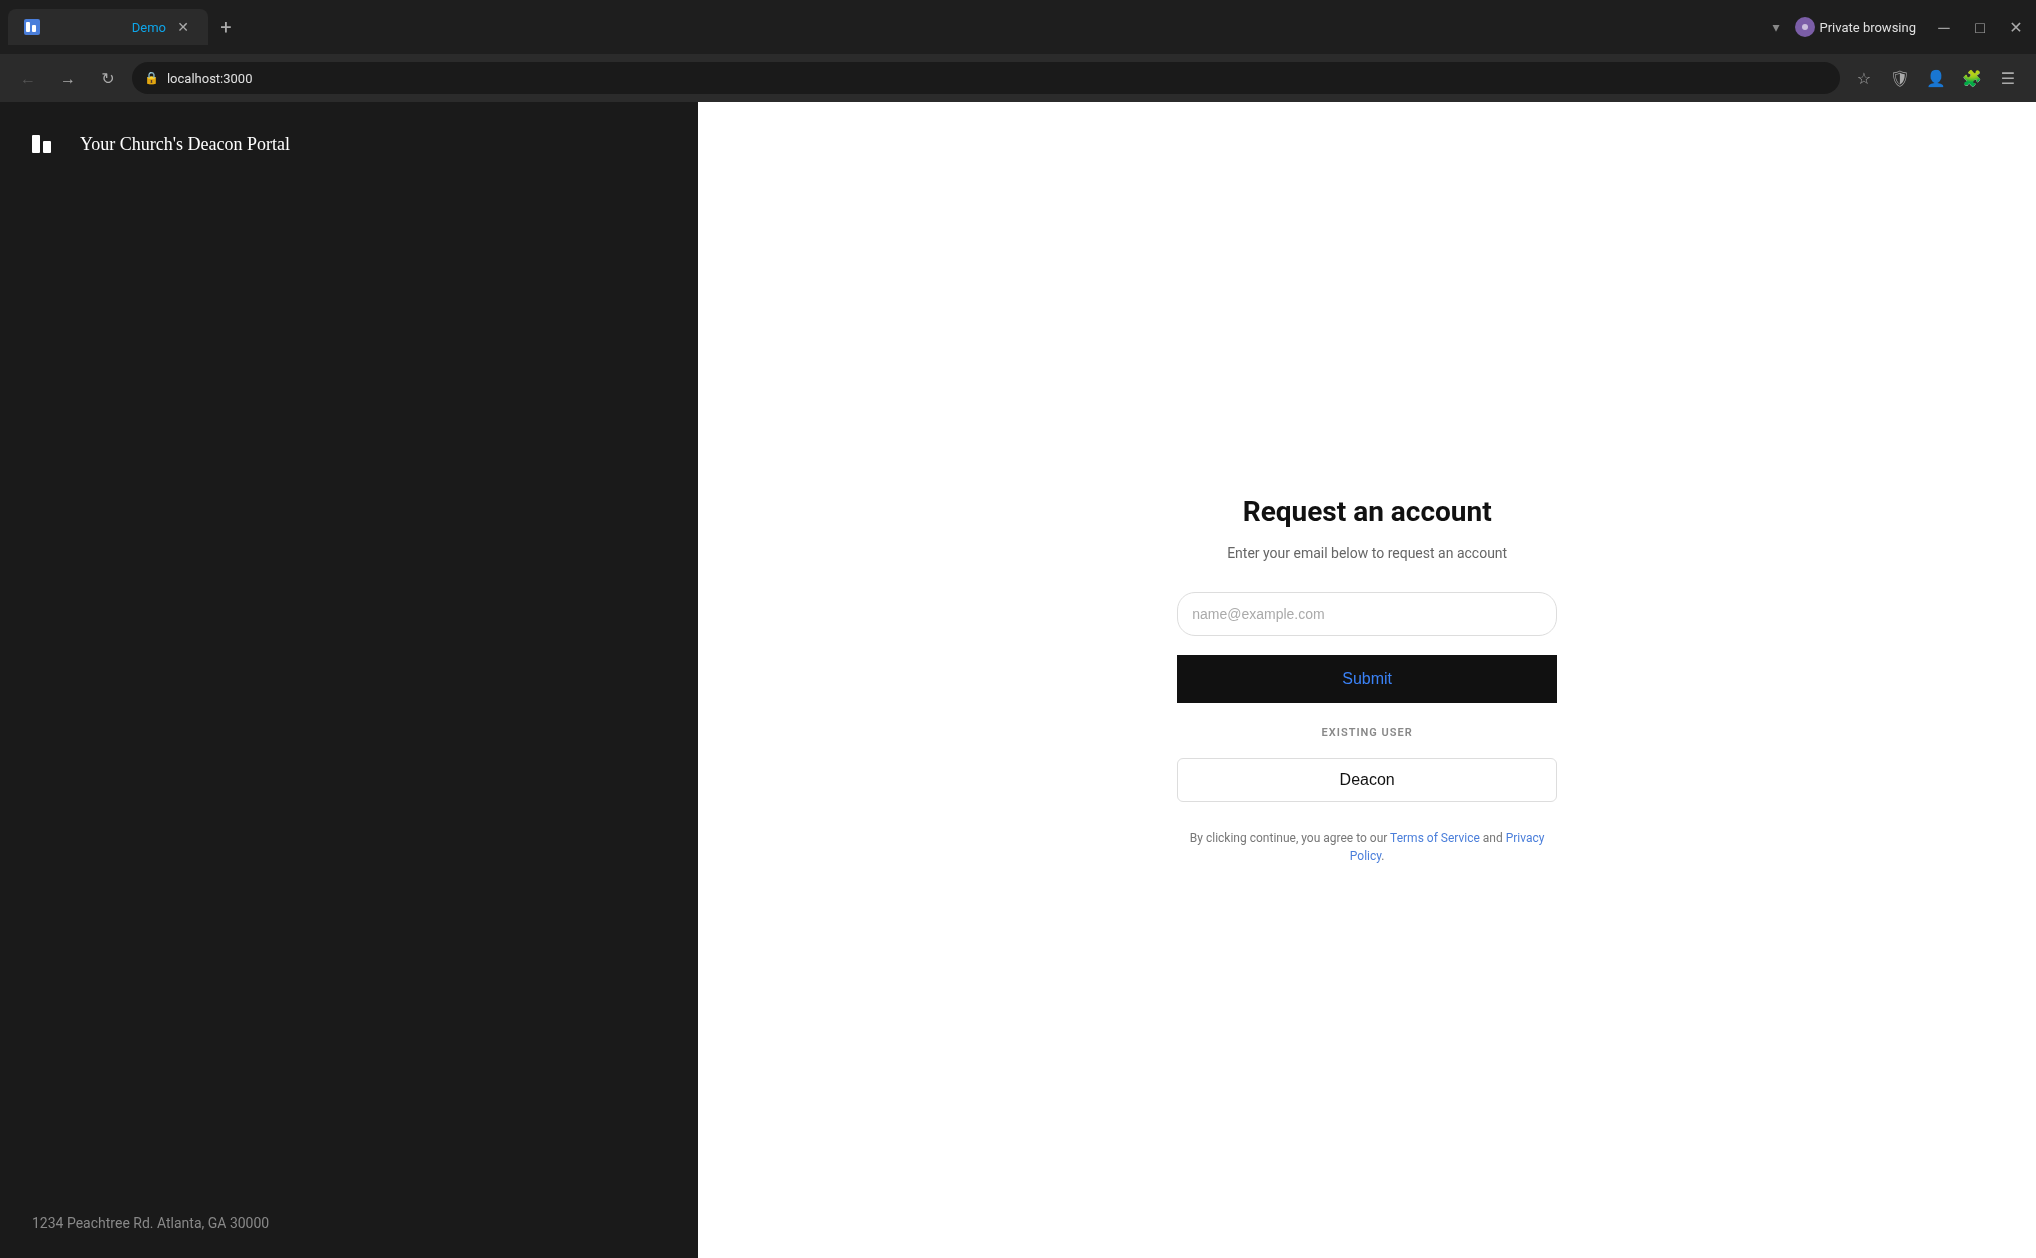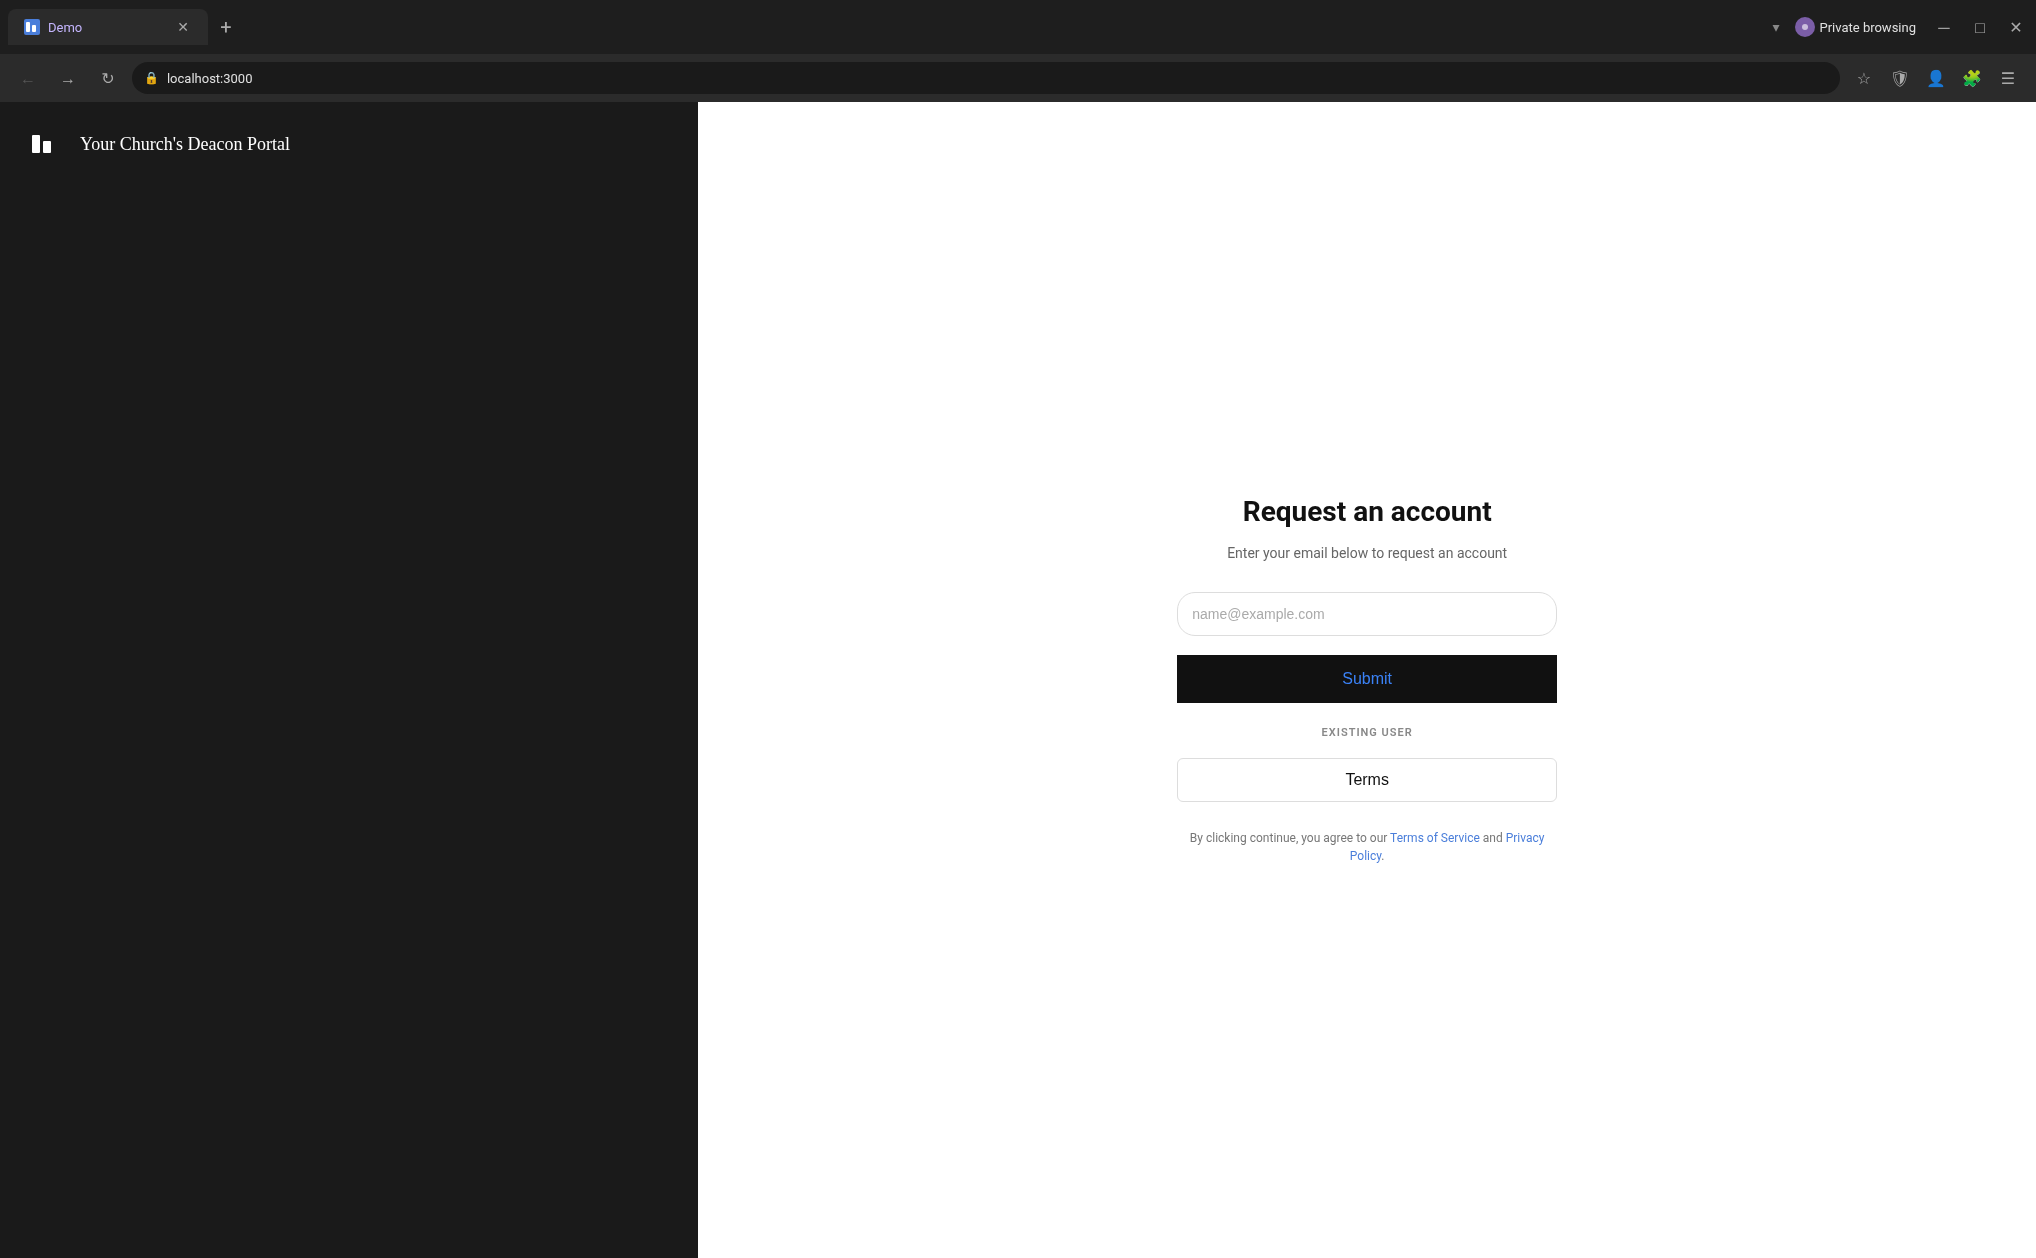--- a/index.html
+++ b/index.html
@@ -52,23 +52,24 @@
       border-radius: 2px;
       display: flex;
       align-items: center;
       justify-content: center;
       font-size: 10px;
       color: white;
       flex-shrink: 0;
     }
 
     .tab-title {
-      color: #c4b5fd;
+      color: #0ea5e9;
       font-size: 13px;
       flex: 1;
+      text-align: right;
     }
 
     .tab-close {
       color: #aaa;
       font-size: 14px;
       cursor: pointer;
       width: 18px;
       height: 18px;
       display: flex;
       align-items: center;
@@ -423,35 +424,36 @@
     <div class="left-header">
       <div class="logo-icon">
         <div class="logo-bar-group">
           <div class="logo-bar"></div>
           <div class="logo-bar short"></div>
         </div>
       </div>
       <span class="portal-title">Your Church's Deacon Portal</span>
     </div>
     <div class="left-footer">
+      <div>1234 Peachtree Rd. Atlanta, GA 30000</div>
     </div>
   </div>
 
   <div class="right-panel">
     <div class="request-form">
       <h1 class="form-title">Request an account</h1>
       <p class="form-subtitle">Enter your email below to request an account</p>
 
       <input type="email" class="email-input" placeholder="name@example.com" style="">
 
       <button class="submit-btn">Submit</button>
 
       <div class="existing-user-label">EXISTING USER</div>
 
-      <button class="login-btn">Terms</button>
+      <button class="login-btn">Deacon</button>
 
       <p class="terms-text">
         <span>By clicking continue, you agree to our </span><a href="#">Terms of Service</a><span> and </span><a href="#">Privacy Policy</a><span>.</span>
       </p>
     </div>
   </div>
 
 </div>
 
 </body></html>

